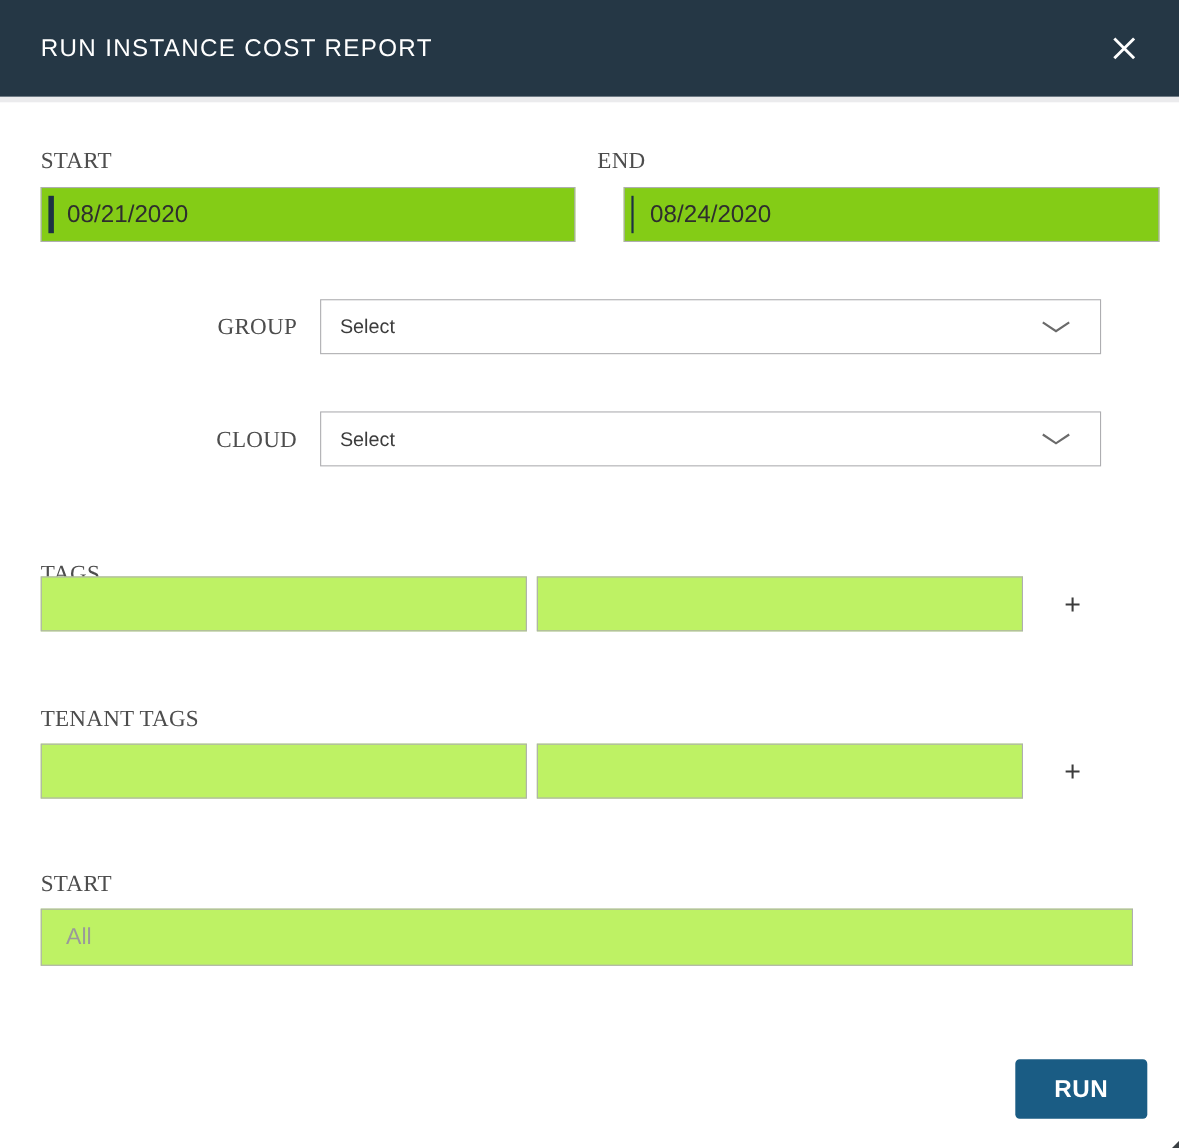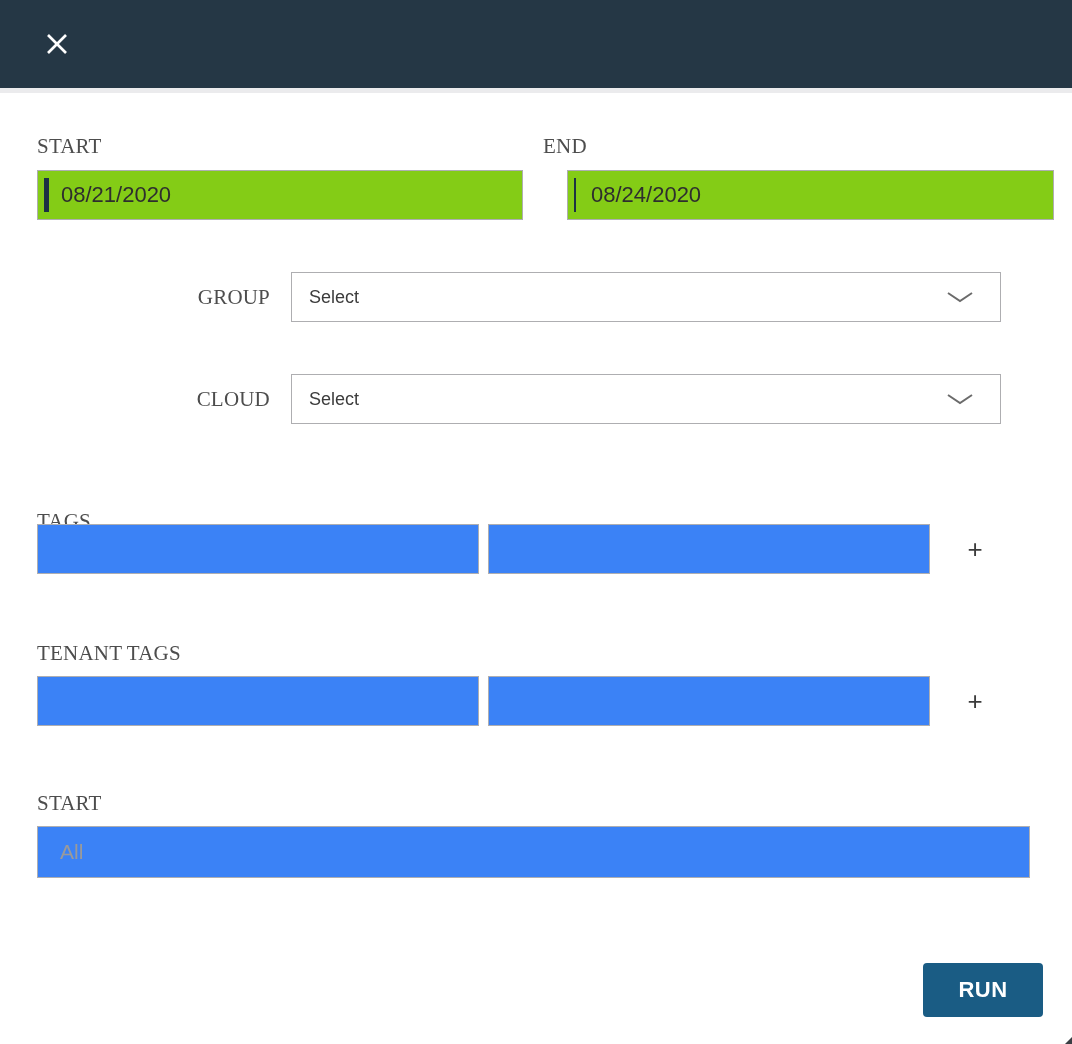--- a/index.html
+++ b/index.html
@@ -33,21 +33,21 @@
     background:none;border:none;cursor:pointer;
     width:40px;height:40px;display:flex;align-items:center;justify-content:center;
   }
   .header-strip{
     position:absolute;left:0;top:88px;width:1072px;height:5px;background:var(--strip);
   }
   .field-label{
     position:absolute;color:var(--label);font-size:21px;font-weight:400;letter-spacing:0.2px;font-family:Liberation Serif, serif;
   }
   .text-input{
-    position:absolute;border:1px solid var(--border);background:#3b82f6;
+    position:absolute;border:1px solid var(--border);background:#bef264;
     font-family:inherit;font-size:22px;color:var(--text);outline:none;
   }
   .date-wrap{position:absolute;height:50px;}
   .date-wrap input{
     width:100%;height:100%;border:1px solid var(--border);
     font-family:inherit;font-size:22px;color:var(--text);
     padding-left:23px;outline:none;background:#84cc16;
   }
   .caret-bar{
     position:absolute;top:8px;bottom:8px;left:7px;background:var(--accent-bar);
@@ -76,20 +76,21 @@
   }
   .corner-artifact{
     position:absolute;right:0;bottom:0;width:0;height:0;
     border-left:7px solid transparent;border-bottom:7px solid #3a3f44;
   }
 </style>
 </head>
 <body>
 
 <div class="modal-header">
+  <div class="modal-title">RUN INSTANCE COST REPORT</div>
   <button class="close-button">
     <svg width="28" height="28" viewBox="0 0 28 28">
       <line x1="5" y1="5" x2="23" y2="23" stroke="#ffffff" stroke-width="2.6"></line>
       <line x1="23" y1="5" x2="5" y2="23" stroke="#ffffff" stroke-width="2.6"></line>
     </svg>
   </button>
 </div>
 <div class="header-strip"></div>
 
 <div class="field-label" style="left:37px;top:134px;">START</div>

